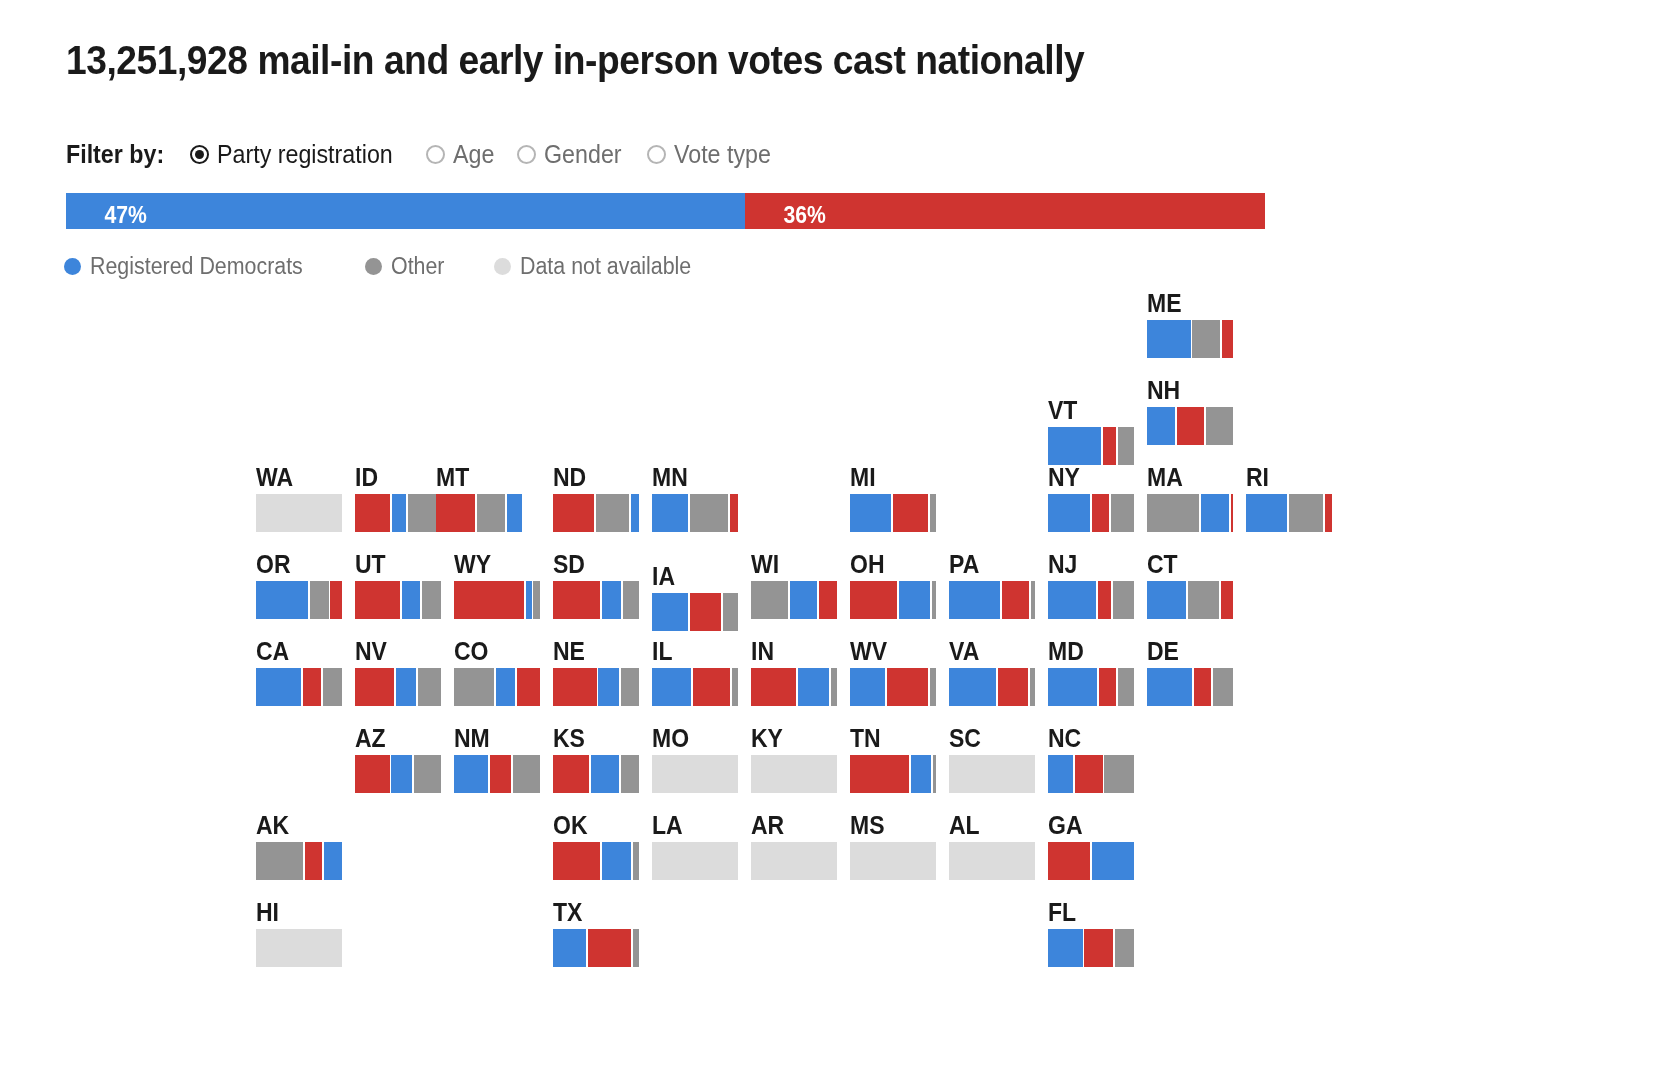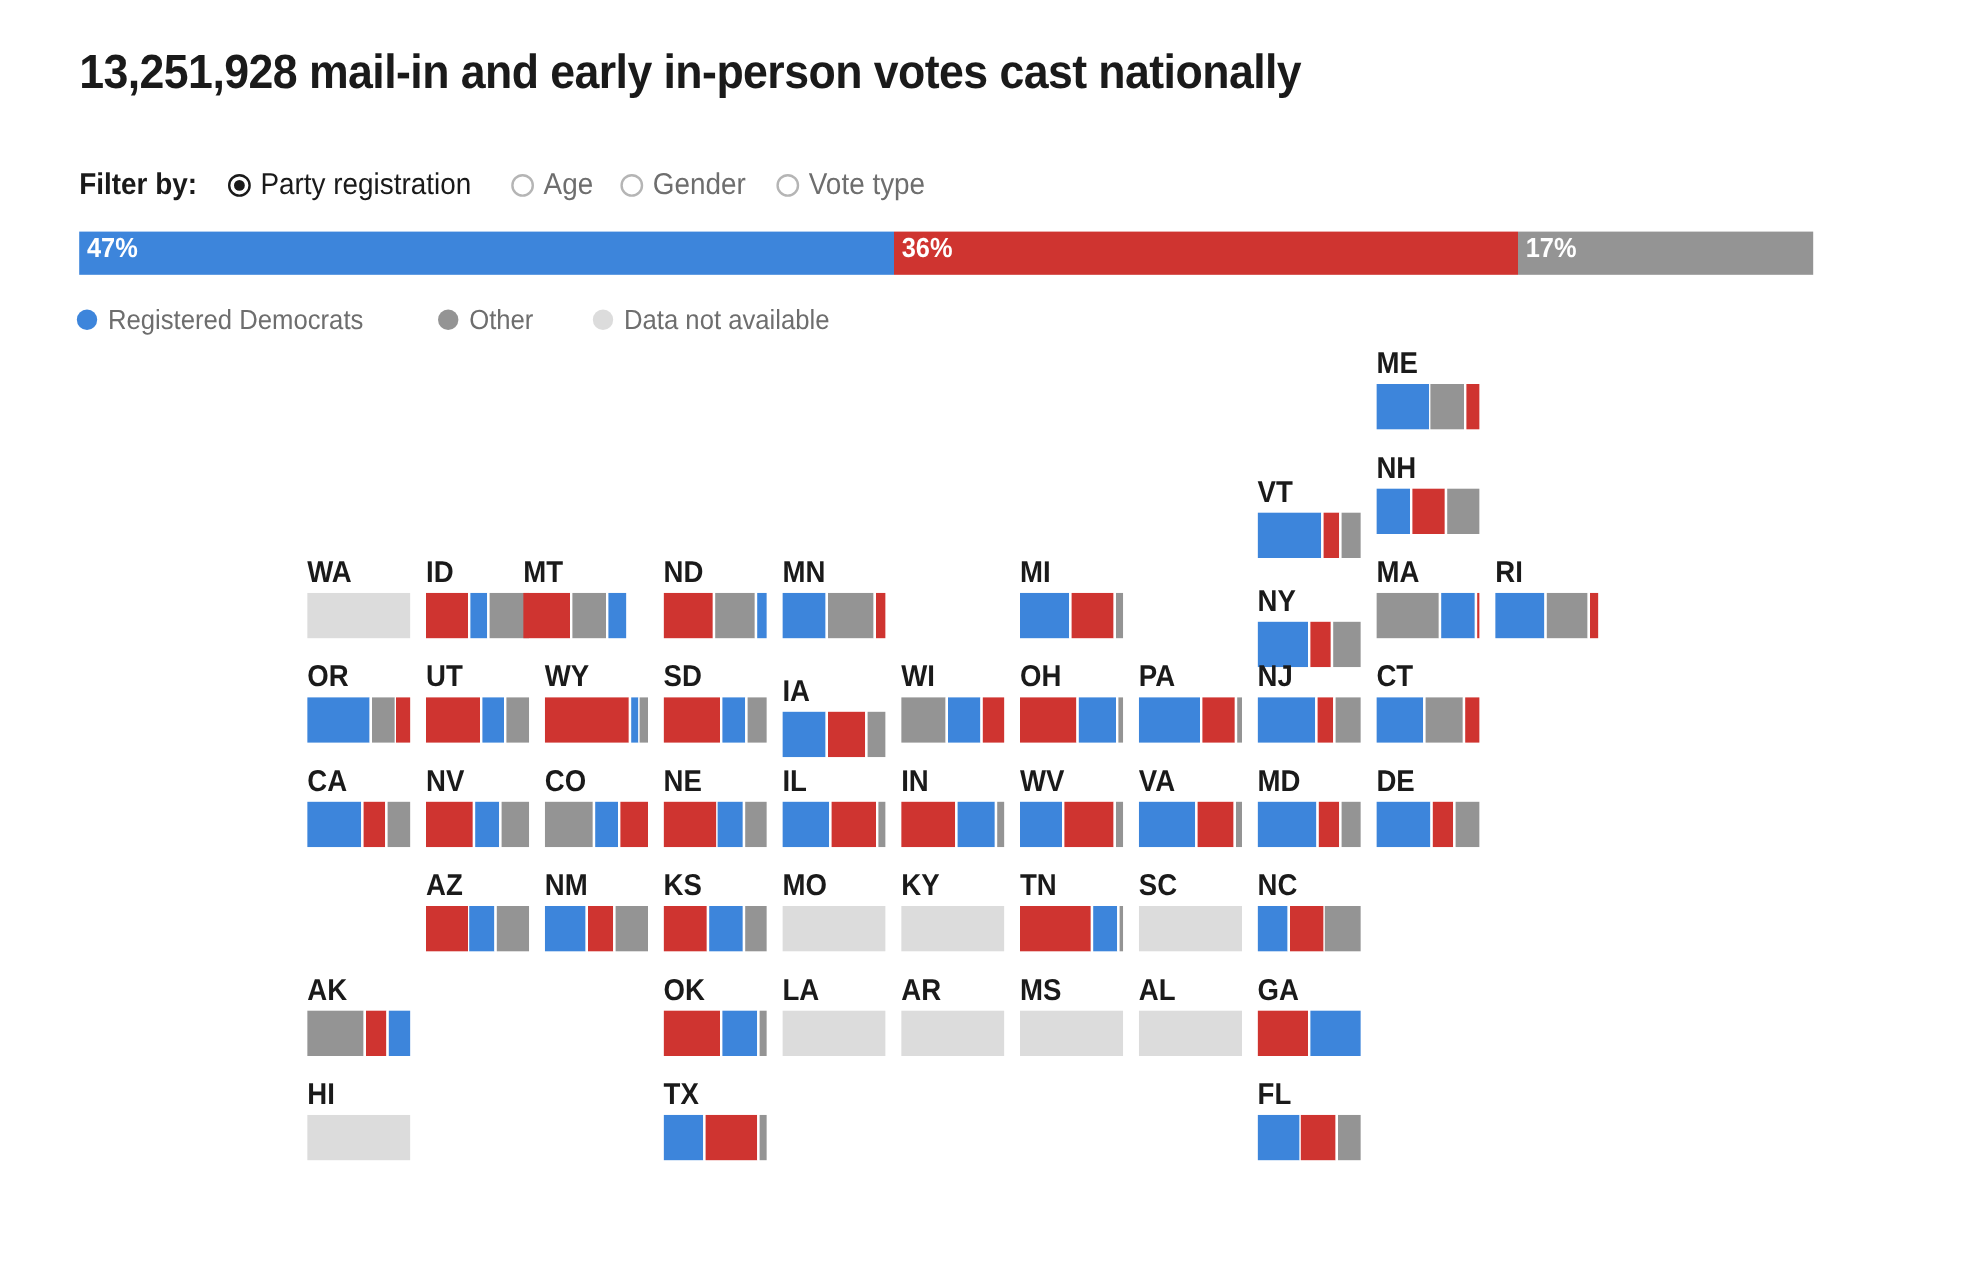--- a/index.html
+++ b/index.html
@@ -78,22 +78,23 @@
 
   .natbar {
     position: absolute;
     left: 66px; top: 193px;
     width: 1445px; height: 36px;
     display: flex;
   }
   .natbar .seg {
     height: 100%;
     display: flex;
-    align-items: flex-start;
+    align-items: flex-end;
     box-sizing: border-box;
+    padding-left: 32px;
   }
   .natbar .seg span {
     color: #ffffff;
     font-size: 23px;
     font-weight: bold;
     padding-left: 7px;
     transform: scaleX(0.92);
     transform-origin: left center;
     white-space: nowrap;
   }
@@ -200,23 +201,20 @@
       </div>
   </div>
 
   <div class="natbar" id="natbar-host">
       <div class="seg" style="width: 47%; background: rgb(61, 133, 219);">
         <span>47%</span>
       </div>
       <div class="seg" style="width: 36%; background: rgb(207, 52, 48);">
         <span>36%</span>
       </div>
-      <div class="seg" style="width: 17%; background: rgb(148, 148, 148);">
-        <span>17%</span>
-      </div>
     </div>
 
   <div class="legend" id="legend-host">
       <div class="legend-item">
         <span class="legend-dot" style="background: rgb(61, 133, 219);"></span>
         <span class="legend-text">Registered Democrats</span>
       </div>
       <div class="legend-item">
         <span class="legend-dot" style="background: rgb(148, 148, 148);"></span>
         <span class="legend-text">Other</span>
@@ -308,21 +306,21 @@
       <div class="state" style="left: 850px; top: 464px;">
         <div class="state-label">MI</div>
         <div class="state-bar">
           <div class="sg" style="width: 50%; background: rgb(61, 133, 219);"></div>
           <div class="gap"></div>
           <div class="sg" style="width: 43%; background: rgb(207, 52, 48);"></div>
           <div class="gap"></div>
           <div class="sg" style="width: 7%; background: rgb(148, 148, 148);"></div>
         </div>
       </div>
-      <div class="state" style="left: 1048px; top: 464px; margin-top: 24px;">
+      <div class="state" style="left: 1048px; top: 464px;">
         <div class="state-label">NY</div>
         <div class="state-bar">
           <div class="sg" style="width: 51%; background: rgb(61, 133, 219);"></div>
           <div class="gap"></div>
           <div class="sg" style="width: 21%; background: rgb(207, 52, 48);"></div>
           <div class="gap"></div>
           <div class="sg" style="width: 28%; background: rgb(148, 148, 148);"></div>
         </div>
       </div>
       <div class="state" style="left: 1147px; top: 464px;">

